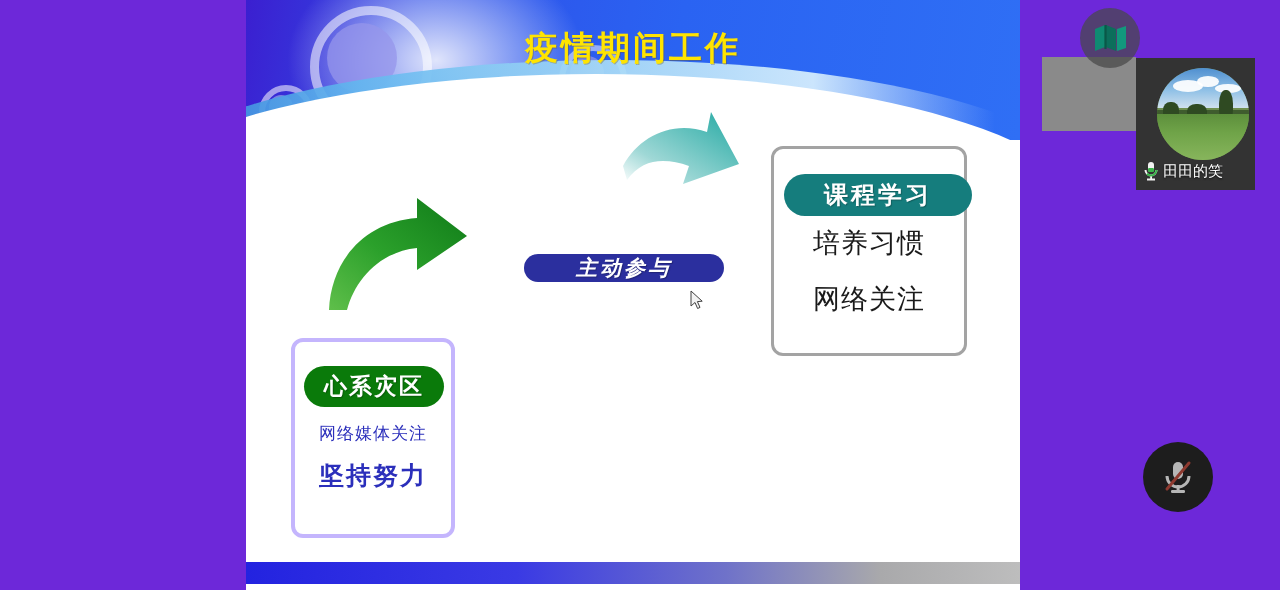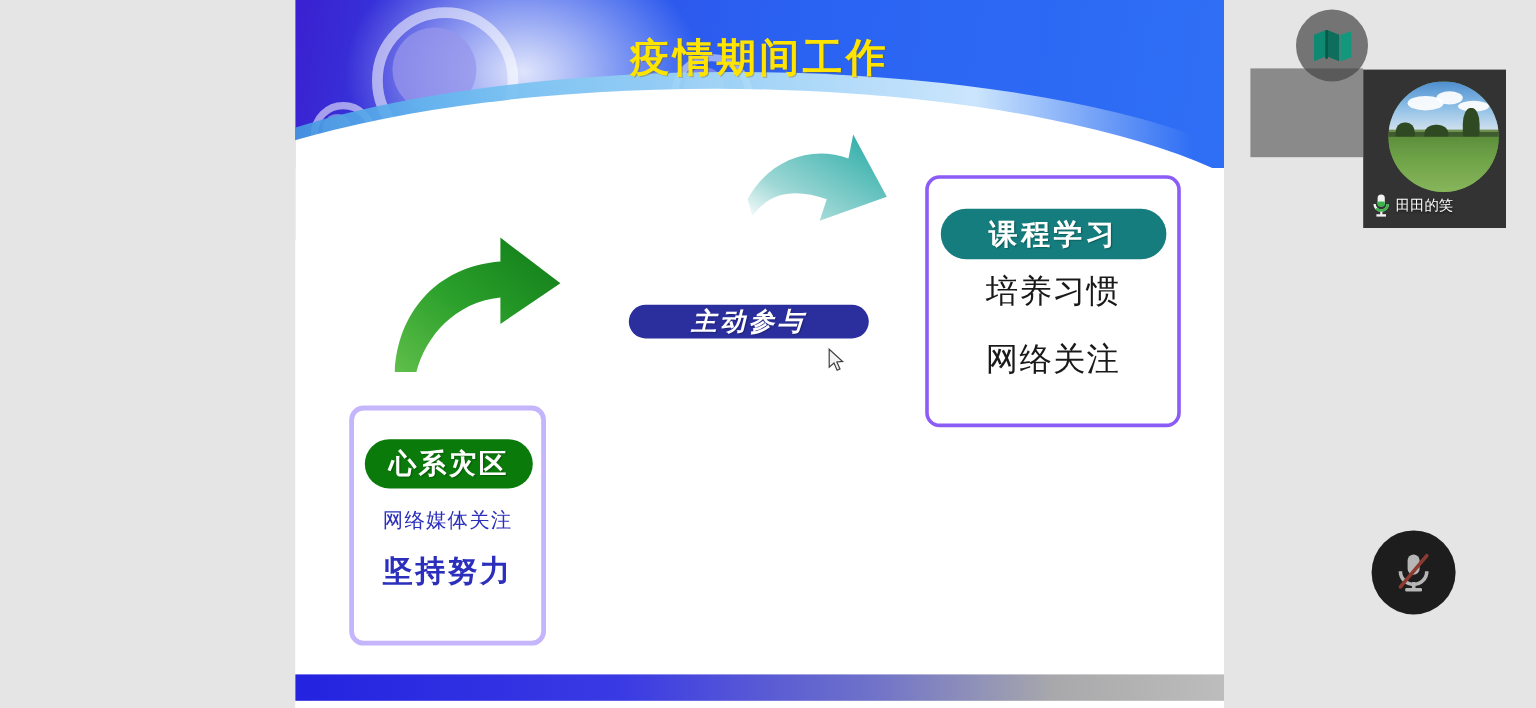--- a/index.html
+++ b/index.html
@@ -1,17 +1,17 @@
 <!DOCTYPE html>
 <html><head>
 <meta charset="utf-8">
 <style>
   html,body{margin:0;padding:0;background:#000;}
   body{width:1280px;height:590px;overflow:hidden;font-family:"DejaVu Sans","Liberation Sans",sans-serif;}
-  #screen{position:relative;width:1280px;height:590px;background:#e5e5e5;overflow:hidden;}
+  #screen{position:relative;width:1280px;height:590px;background:#6d28d9;overflow:hidden;}
 
   
   #slide{position:absolute;left:246px;top:0;width:774px;height:590px;background:#ffffff;overflow:hidden;}
 
   
   .banner{position:absolute;left:0;top:0;width:774px;height:200px;overflow:hidden;}
   .banner-blue{position:absolute;left:0;top:0;width:774px;height:140px;
       background:linear-gradient(100deg,#3b1fd0 0%,#2f4fe8 22%,#2a63f2 55%,#2f6ff5 100%);}
   .swoosh{position:absolute;left:-140px;top:60px;width:1010px;height:300px;border-radius:50%;
       background:linear-gradient(90deg,#1f6fd0 0%,#63b6ef 25%,#a9dcf7 50%,#d9f0fd 70%,rgba(255,255,255,0) 88%);
@@ -50,21 +50,21 @@
   #box-green .l1{font-size:17px;color:#2b2fbb;letter-spacing:1px;}
   #box-green .l2{font-size:25px;color:#2b2fbb;font-weight:bold;letter-spacing:2px;}
 
   
   #box-indigo{left:266px;top:6px;width:228px;height:226px;border:3px solid #2b2f9e;}
   #pill-indigo{left:278px;top:-16px;width:200px;height:28px;background:#2b2f9e;font-size:21px;letter-spacing:3px;font-style:italic;}
   #box-indigo .body{top:40px;gap:16px;}
   #box-indigo .l1,#box-indigo .l2{font-size:27px;letter-spacing:1px;}
 
   
-  #box-teal{left:525px;top:-76px;width:213px;height:210px;border:3px solid #8b5cf6;}
+  #box-teal{left:525px;top:-76px;width:196px;height:210px;border:3px solid #a3a3a3;}
   #pill-teal{left:538px;top:-96px;width:188px;height:42px;background:#157d7d;font-size:24px;letter-spacing:3px;}
   #box-teal .body{top:40px;gap:20px;}
   #box-teal .l1,#box-teal .l2{font-size:27px;letter-spacing:1px;}
 
   .boxes{position:absolute;left:0;top:222px;width:774px;height:340px;}
 
   
   .arrow{position:absolute;}
   #arrow-green{left:75px;top:-30px;width:150px;height:120px;}
   #arrow-teal{left:375px;top:-112px;width:120px;height:100px;}
@@ -77,21 +77,21 @@
   #avatar{position:absolute;left:21px;top:10px;width:92px;height:92px;border-radius:50%;overflow:hidden;
       background:#6f8f50;}
   .av-sky{position:absolute;left:0;top:0;width:100%;height:44%;
       background:linear-gradient(180deg,#4f8fd0 0%,#8fc0e6 55%,#cfe0ee 100%);}
   .av-cloud{position:absolute;border-radius:50%;background:rgba(255,255,255,.92);}
   .av-tree{position:absolute;border-radius:45% 45% 35% 35%;background:#2f4a22;}
   .av-grass{position:absolute;left:0;bottom:0;width:100%;height:50%;
       background:linear-gradient(180deg,#5d8f3c 0%,#6fa348 40%,#87b55c 100%);}
   .av-strip{position:absolute;left:0;top:46%;width:100%;height:10%;background:#3f5c2e;}
   #name-row{position:absolute;left:6px;bottom:8px;display:flex;align-items:center;gap:3px;}
-  #name-row .nm{color:#ffffff;font-size:12px;font-family:"DejaVu Sans","Liberation Sans",sans-serif;
+  #name-row .nm{color:#ffffff;font-size:15px;font-family:"DejaVu Sans","Liberation Sans",sans-serif;
       text-shadow:0 1px 2px rgba(0,0,0,.8);letter-spacing:0;}
   #mute-btn{position:absolute;left:1143px;top:442px;width:70px;height:70px;border-radius:50%;
       background:#1d1d1d;display:flex;align-items:center;justify-content:center;}
 
   
   #cursor{position:absolute;left:690px;top:290px;width:14px;height:20px;}
 </style>
 </head>
 <body>
 

